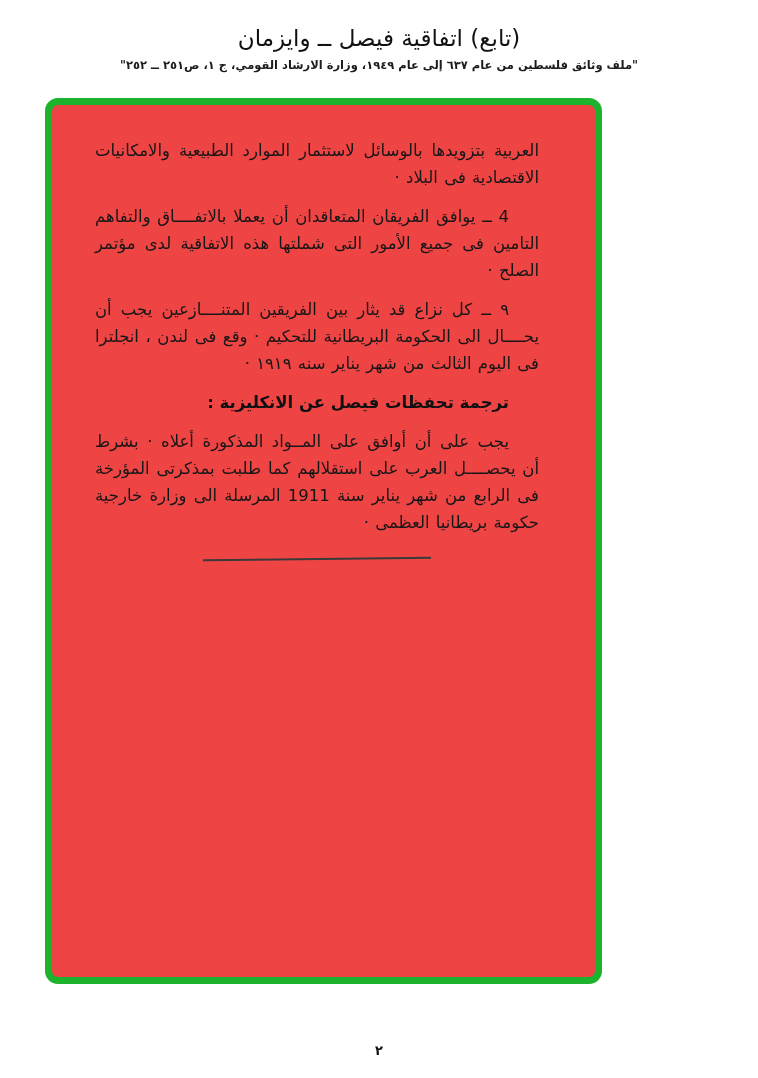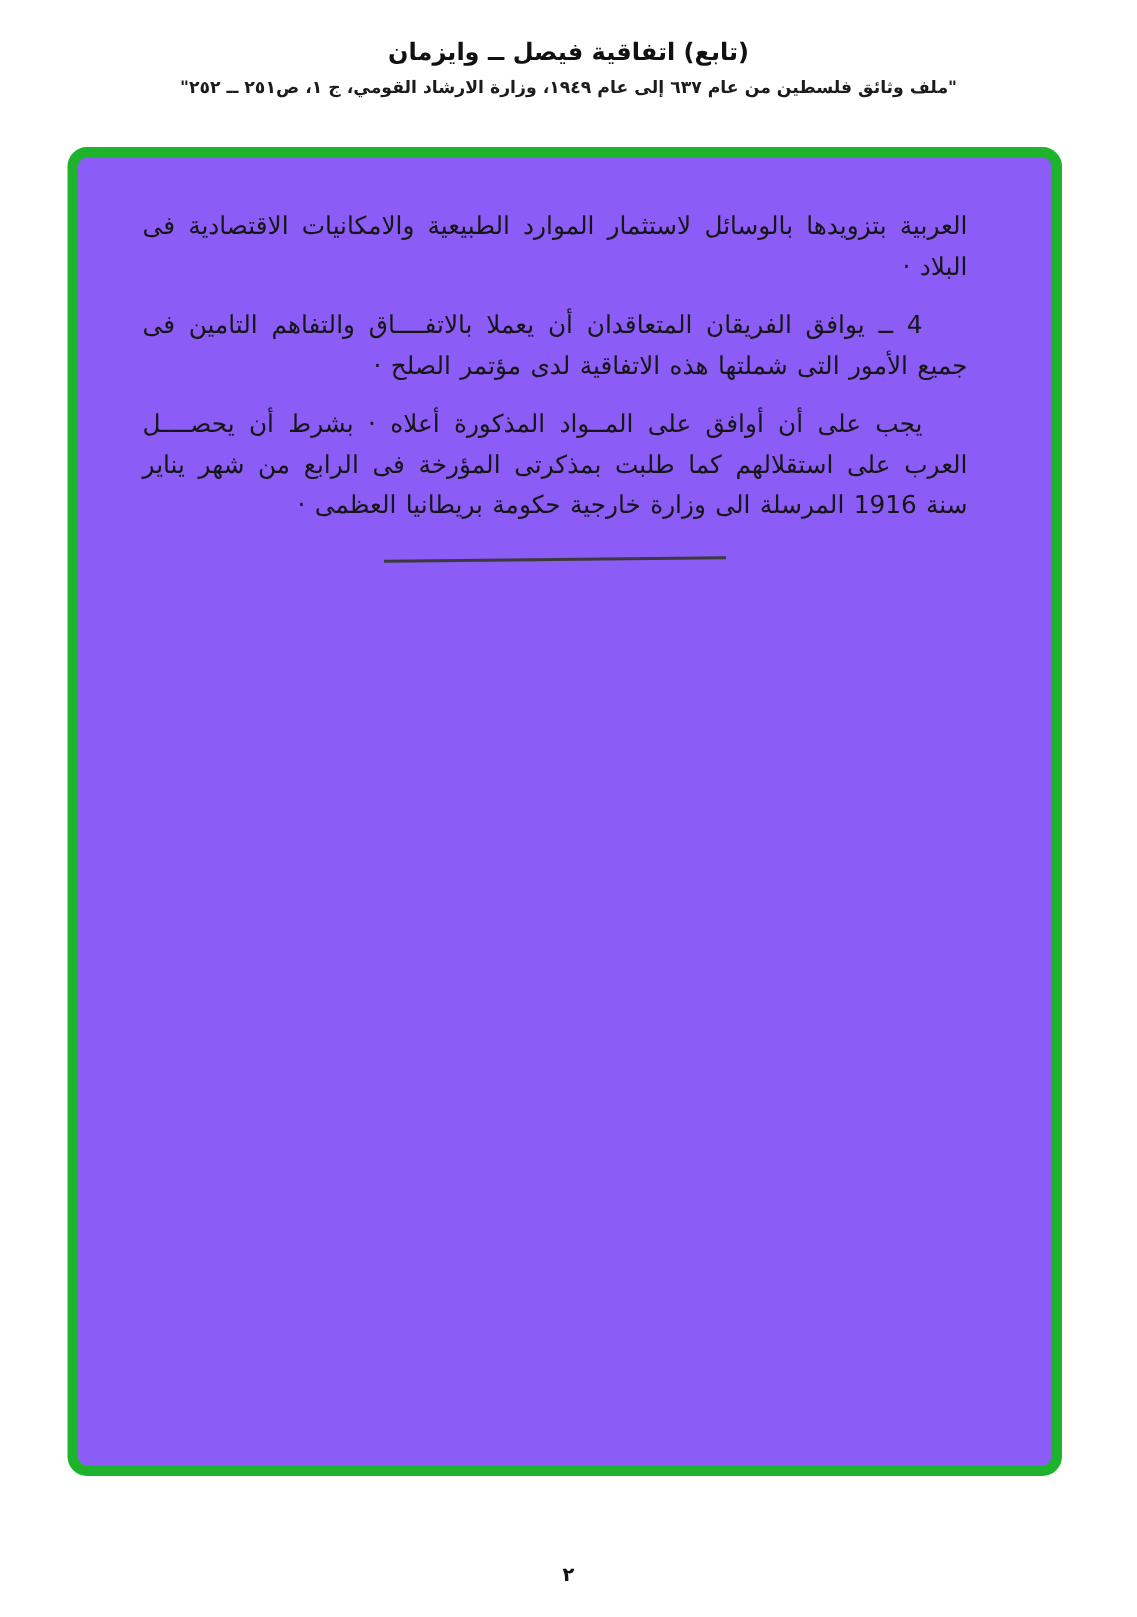--- a/index.html
+++ b/index.html
@@ -18,40 +18,40 @@
   .page {
     position: absolute; inset: 0;
     background: #ffffff;
   }
   .doc-header {
     text-align: center;
     padding-top: 25px;
     direction: rtl;
   }
   .doc-title {
-    font-size: 16px;
-    font-weight: bold;
+    font-size: 23px;
+    font-weight: normal;
     color: #111;
     letter-spacing: 0.5px;
   }
   .doc-source {
     margin-top: 7px;
     font-size: 11.5px;
     font-weight: bold;
     color: #1c1c1c;
   }
   .doc-frame {
     position: absolute;
     left: 45px;
     top: 98px;
-    width: 663px;
+    width: 557px;
     height: 886px;
     border: 7px solid #1db32d;
     border-radius: 13px;
-    background: #8b5cf6;
+    background: #ef4444;
   }
   .doc-content {
     padding: 32px 56px 0 43px;
     direction: rtl;
     text-align: justify;
     font-size: 16.5px;
     line-height: 27px;
     color: #161616;
   }
   .doc-content p {
@@ -97,23 +97,25 @@
     <div class="doc-source">"ملف وثائق فلسطين من عام ٦٣٧ إلى عام ١٩٤٩، وزارة الارشاد القومي، ج ١، ص٢٥١ ــ ٢٥٢"</div>
   </div>
 
   <div class="doc-frame" style="border-color: rgb(29, 179, 45);">
     <div class="doc-content">
 
       <p class="continuation">العربية بتزويدها بالوسائل لاستثمار الموارد الطبيعية والامكانيات الاقتصادية فى البلاد ·</p>
 
       <p>4 ــ يوافق الفريقان المتعاقدان أن يعملا بالاتفــــاق والتفاهم التامين فى جميع الأمور التى شملتها هذه الاتفاقية لدى مؤتمر الصلح ·</p>
 
+      <p>٩ ــ كل نزاع قد يثار بين الفريقين المتنــــازعين يجب أن يحــــال الى الحكومة البريطانية للتحكيم · وقع فى لندن ، انجلترا فى اليوم الثالث من شهر يناير سنه ١٩١٩ ·</p>
 
+      <div class="section-heading">ترجمة تحفظات فيصل عن الانكليزية :</div>
 
-      <p>يجب على أن أوافق على المــواد المذكورة أعلاه · بشرط أن يحصــــل العرب على استقلالهم كما طلبت بمذكرتى المؤرخة فى الرابع من شهر يناير سنة 1916 المرسلة الى وزارة خارجية حكومة بريطانيا العظمى ·</p>
+      <p>يجب على أن أوافق على المــواد المذكورة أعلاه · بشرط أن يحصــــل العرب على استقلالهم كما طلبت بمذكرتى المؤرخة فى الرابع من شهر يناير سنة 1911 المرسلة الى وزارة خارجية حكومة بريطانيا العظمى ·</p>
 
 
       <div class="divider"></div>
 
     </div>
   </div>
 
   <div class="page-number">٢</div>
 
 </div>

